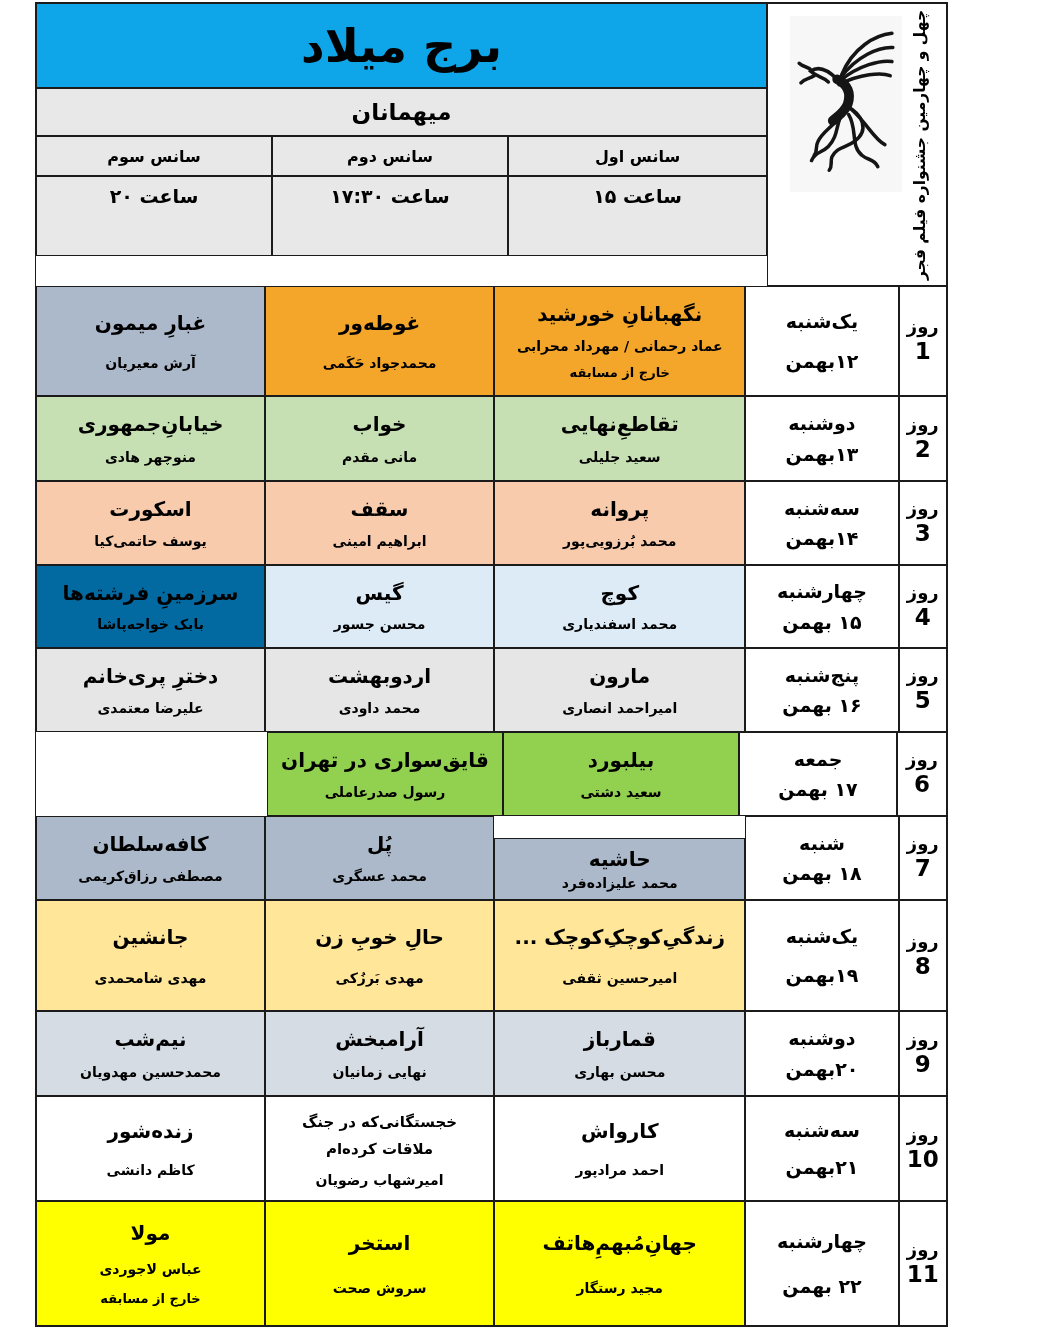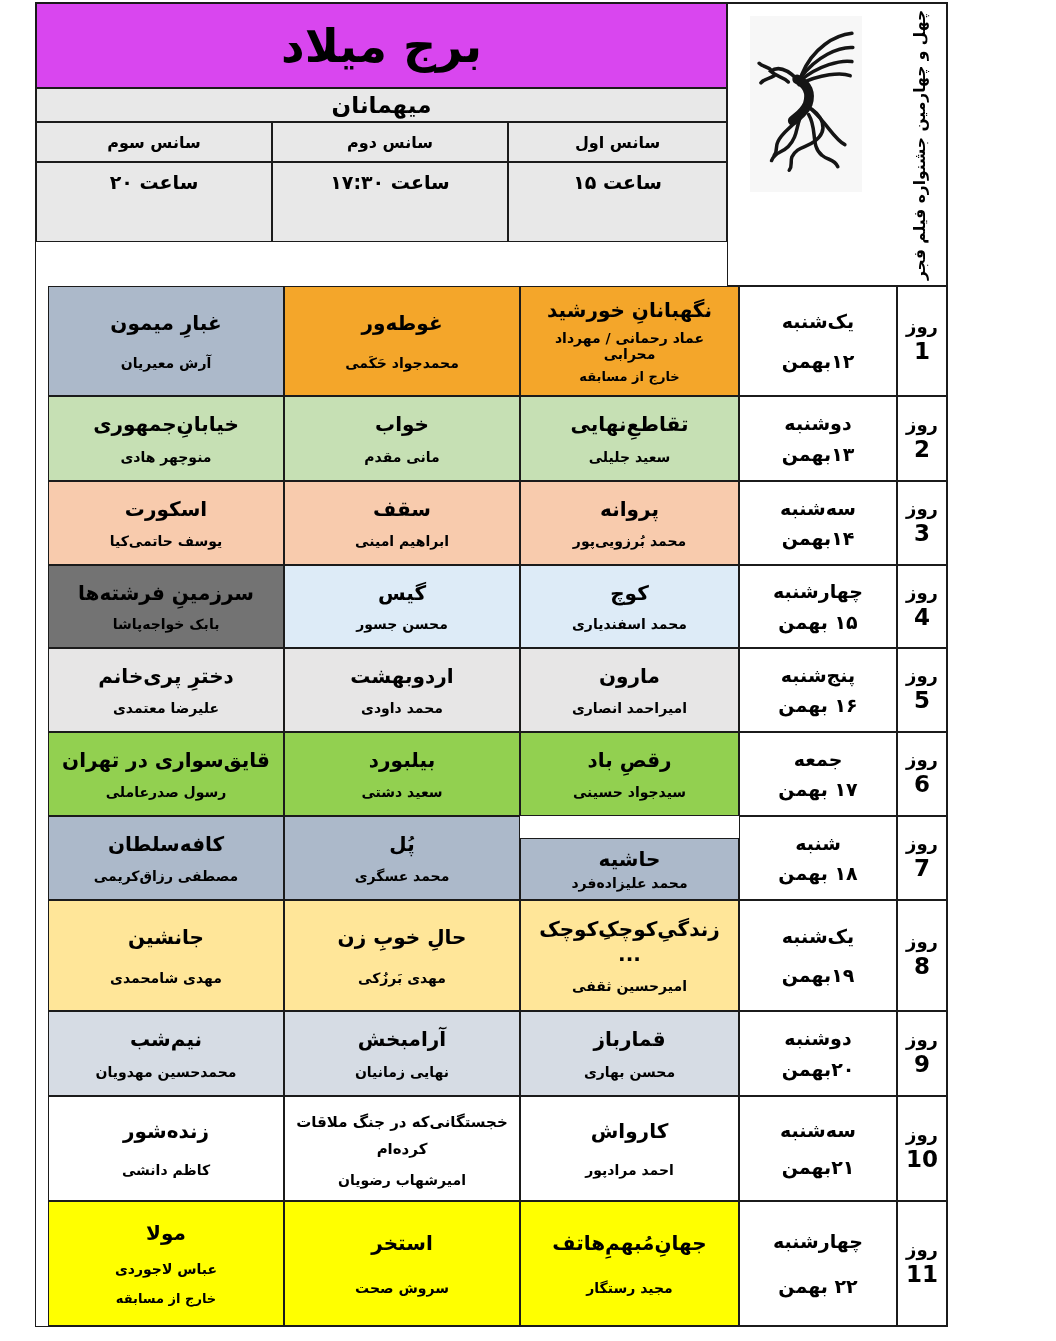--- a/index.html
+++ b/index.html
@@ -31,41 +31,41 @@
     position: absolute; top: 0; right: 0; width: 52px; height: 100%;
   }
   .vertical-title span {
     position: absolute; top: 50%; left: 50%;
     transform: translate(-50%, -50%) rotate(-90deg);
     white-space: nowrap;
     font-size: 15.5px; font-weight: bold; letter-spacing: 0.5px;
   }
   .header-main { flex: 1; display: flex; flex-direction: column; }
   .title-cell {
-    height: 85px; background: #d946ef;
+    height: 85px; background: #0ea5e9;
     display: flex; align-items: center; justify-content: center;
     font-size: 46px; font-weight: bold;
   }
   .guests-cell {
-    height: 34px; background: #e8e8e8;
+    height: 48px; background: #e8e8e8;
     display: flex; align-items: center; justify-content: center;
     font-size: 23px; font-weight: bold;
   }
   .hrow { display: flex; }
   .sess-name {
     height: 40px; background: #e8e8e8;
     display: flex; align-items: center; justify-content: center;
     font-size: 16px; font-weight: bold; text-align: center;
   }
   .sess-time {
     height: 80px; background: #e8e8e8;
     display: flex; align-items: flex-start; justify-content: center;
     padding-top: 8px; font-size: 19px; font-weight: bold;
   }
-  .w1 { width: 219px; } .w2 { width: 236px; } .w3 { width: 236px; }
+  .w1 { width: 259px; } .w2 { width: 236px; } .w3 { width: 236px; }
   .trow { display: flex; }
   .roz-cell {
     width: 50px; background: #fff;
     display: flex; flex-direction: column; align-items: center; justify-content: center;
     font-weight: bold; line-height: 1.2;
   }
   .roz-cell .rlabel { font-size: 18px; }
   .roz-cell .rnum { font-size: 23px; font-family: "DejaVu Sans", sans-serif; }
   .day-cell {
     width: 158px; background: #fff;
@@ -208,21 +208,21 @@
             <div>۱۵ بهمن</div>
           </div>
           <div class="cell film w1" style="background: rgb(221, 235, 247);">
             <div class="ftitle">کوچ</div>
             <div class="fdir">محمد اسفندیاری</div>
           </div>
           <div class="cell film w2" style="background: rgb(221, 235, 247);">
             <div class="ftitle">گیس</div>
             <div class="fdir">محسن جسور</div>
           </div>
-          <div class="cell film w3" style="background: #737373;">
+          <div class="cell film w3" style="background: #0369a1;">
             <div class="ftitle">سرزمینِ فرشته‌ها</div>
             <div class="fdir">بابک خواجه‌پاشا</div>
           </div>
         </div>
         <div class="trow" style="height: 84px;">
           <div class="cell roz-cell">
             <div class="rlabel">روز</div>
             <div class="rnum">5</div>
           </div>
           <div class="cell day-cell">
@@ -243,24 +243,20 @@
           </div>
         </div>
         <div class="trow" style="height: 84px;">
           <div class="cell roz-cell">
             <div class="rlabel">روز</div>
             <div class="rnum">6</div>
           </div>
           <div class="cell day-cell">
             <div>جمعه</div>
             <div>۱۷ بهمن</div>
-          </div>
-          <div class="cell film w1" style="background: rgb(146, 208, 80);">
-            <div class="ftitle">رقصِ باد</div>
-            <div class="fdir">سیدجواد حسینی</div>
           </div>
           <div class="cell film w2" style="background: rgb(146, 208, 80);">
             <div class="ftitle">بیلبورد</div>
             <div class="fdir">سعید دشتی</div>
           </div>
           <div class="cell film w3" style="background: rgb(146, 208, 80);">
             <div class="ftitle">قایق‌سواری در تهران</div>
             <div class="fdir">رسول صدرعاملی</div>
           </div>
         </div>

